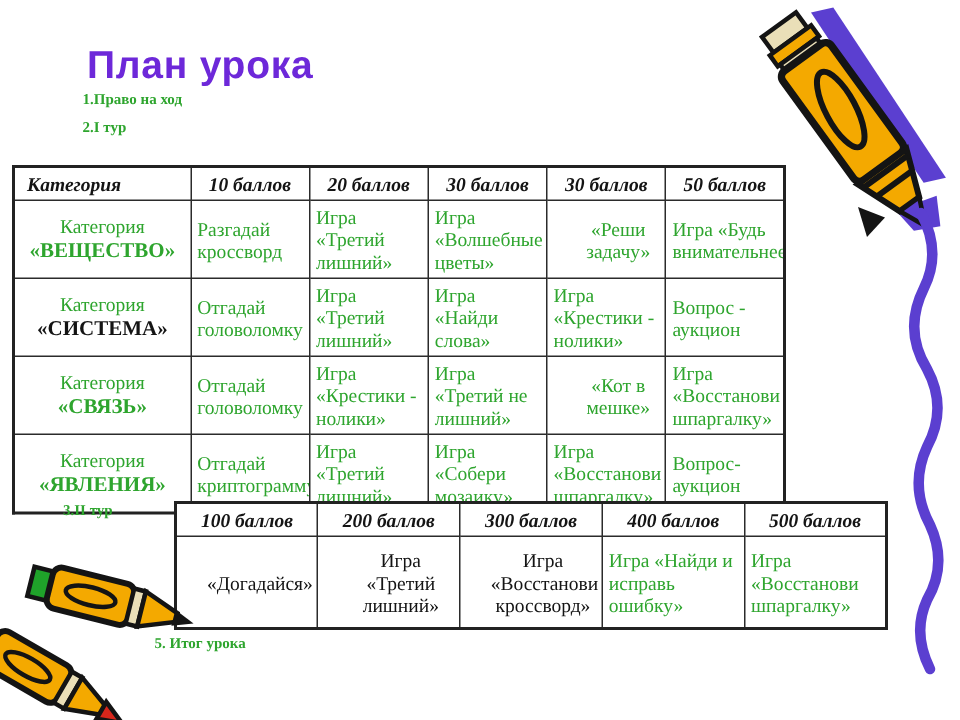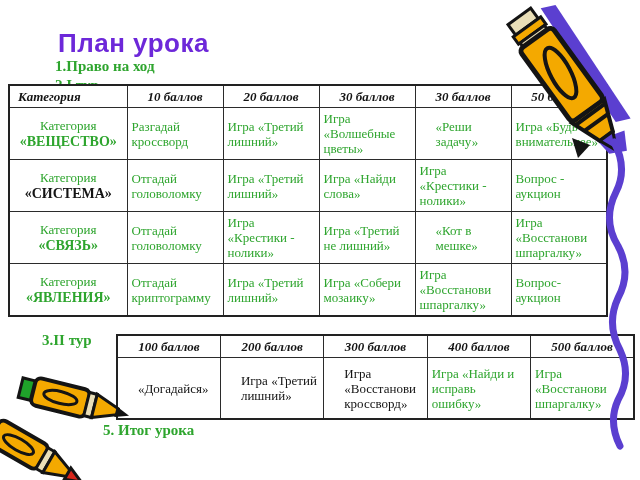--- a/index.html
+++ b/index.html
@@ -13,43 +13,43 @@
   html,body{margin:0;padding:0;}
   body{
     width:640px;height:480px;position:relative;overflow:hidden;background:#ffffff;
     font-family:"Liberation Serif","DejaVu Serif",serif;
   }
   .title{
     position:absolute;left:58px;top:28px;
     font-family:"Liberation Sans","DejaVu Sans",sans-serif;
     font-weight:bold;font-size:26px;color:#6d28d9;letter-spacing:0.5px;
   }
-  .agenda{color:var(--green-text,#2EA52E);font-weight:bold;font-size:15px;line-height:19px;}
+  .agenda{color:var(--green-text,#2EA52E);font-weight:bold;font-size:10px;line-height:19px;}
   #agenda-top{position:absolute;left:55px;top:57px;}
   #agenda-mid{position:absolute;left:42px;top:331px;}
   #agenda-bottom{position:absolute;left:103px;top:420px;line-height:20px;}
 
   table{border-collapse:collapse;table-layout:fixed;background:#fff;}
-  #table1{position:absolute;left:8px;top:84px;width:600px;border:2px solid #222;}
-  #table2{position:absolute;left:116px;top:334px;width:519px;border:2px solid #222;}
+  #table1{position:absolute;left:8px;top:110px;width:516px;border:2px solid #222;}
+  #table2{position:absolute;left:116px;top:334px;width:476px;border:2px solid #222;}
   th,td{border:1px solid #2b2b2b;padding:1px 4px;overflow:hidden;}
   th{
     font-style:italic;font-weight:bold;font-size:13px;color:var(--black-text,#141414);
     height:19px;text-align:center;white-space:nowrap;
   }
   th.th-cat{text-align:left;padding-left:8px;}
   td{
     font-size:13px;line-height:15px;color:var(--green-text,#2EA52E);
     height:49px;vertical-align:middle;
   }
   #table2 td{height:58px;}
   td.cat{text-align:center;line-height:16px;}
   td.cat b{font-size:14px;}
   .blk{color:var(--black-text,#141414) !important;}
-  .c{text-align:left;padding-left:20px;}
+  .c{text-align:center;padding-left:20px;}
   .w-cat{width:118px;}
   svg{position:absolute;}
   .deco{pointer-events:none;}
 </style>
 </head>
 <body>
 
 <div class="title">План урока</div>
 
 <div id="agenda-top" class="agenda">

